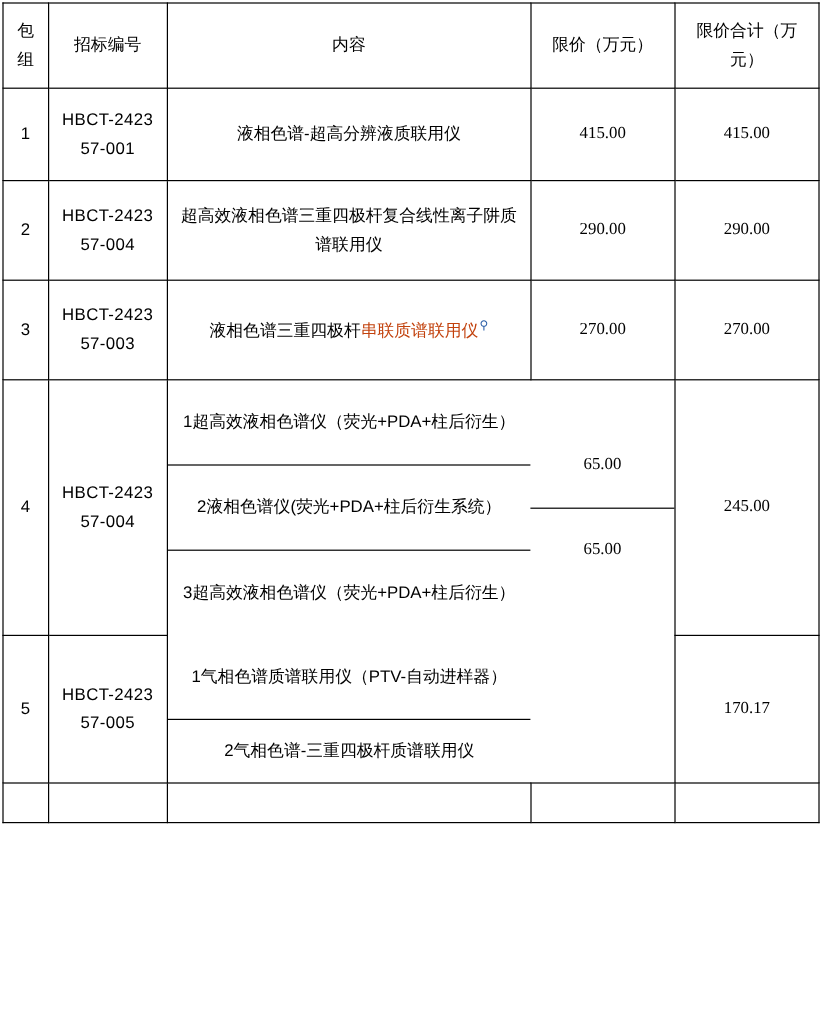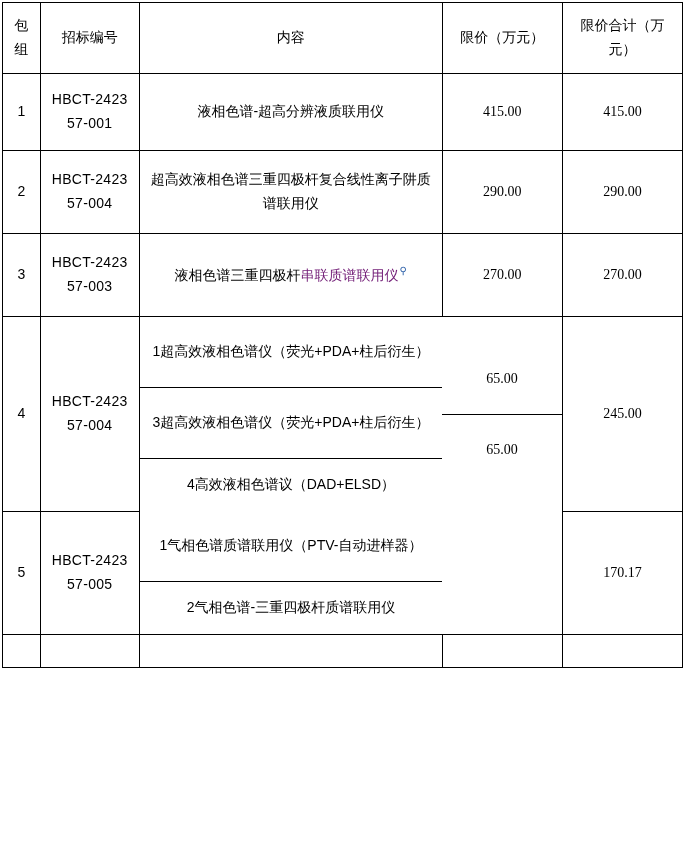--- a/index.html
+++ b/index.html
@@ -65,21 +65,21 @@
   }
   .num {
     font-family: Liberation Serif, serif;
     font-size: 13.5px;
   }
   .group-cell {
     font-family: "Liberation Sans", "DejaVu Sans", sans-serif;
     font-size: 14px;
   }
   .link-text {
-    color: #701a75;
+    color: #c2410c;
   }
   .search-glyph {
     color: #2b5fa8;
     font-size: 10px;
     vertical-align: super;
     margin-left: 1px;
   }
   .r-tall-1 td { height: 68px; }
   .r-tall-2 td { height: 74px; }
   .r-sub td { height: 62px; }
@@ -164,24 +164,24 @@
           <div>HBCT-2423</div>
           <div>57-004</div>
         </td>
         <td class="nested">
           <table class="inner">
             <tbody>
               <tr class="r-sub">
                 <td class="content-cell">1超高效液相色谱仪（荧光+PDA+柱后衍生）</td>
               </tr>
               <tr class="r-sub">
+                <td class="content-cell">2液相色谱仪(荧光+PDA+柱后衍生系统）</td>
+              </tr>
+              <tr class="r-sub">
                 <td class="content-cell">3超高效液相色谱仪（荧光+PDA+柱后衍生）</td>
-              </tr>
-              <tr class="r-sub-short">
-                <td class="content-cell">4高效液相色谱议（DAD+ELSD）</td>
               </tr>
             </tbody>
           </table>
         </td>
         <td class="nested">
           <table class="inner">
             <tbody>
               <tr class="r-sub">
                 <td class="num">65.00</td>
               </tr>

